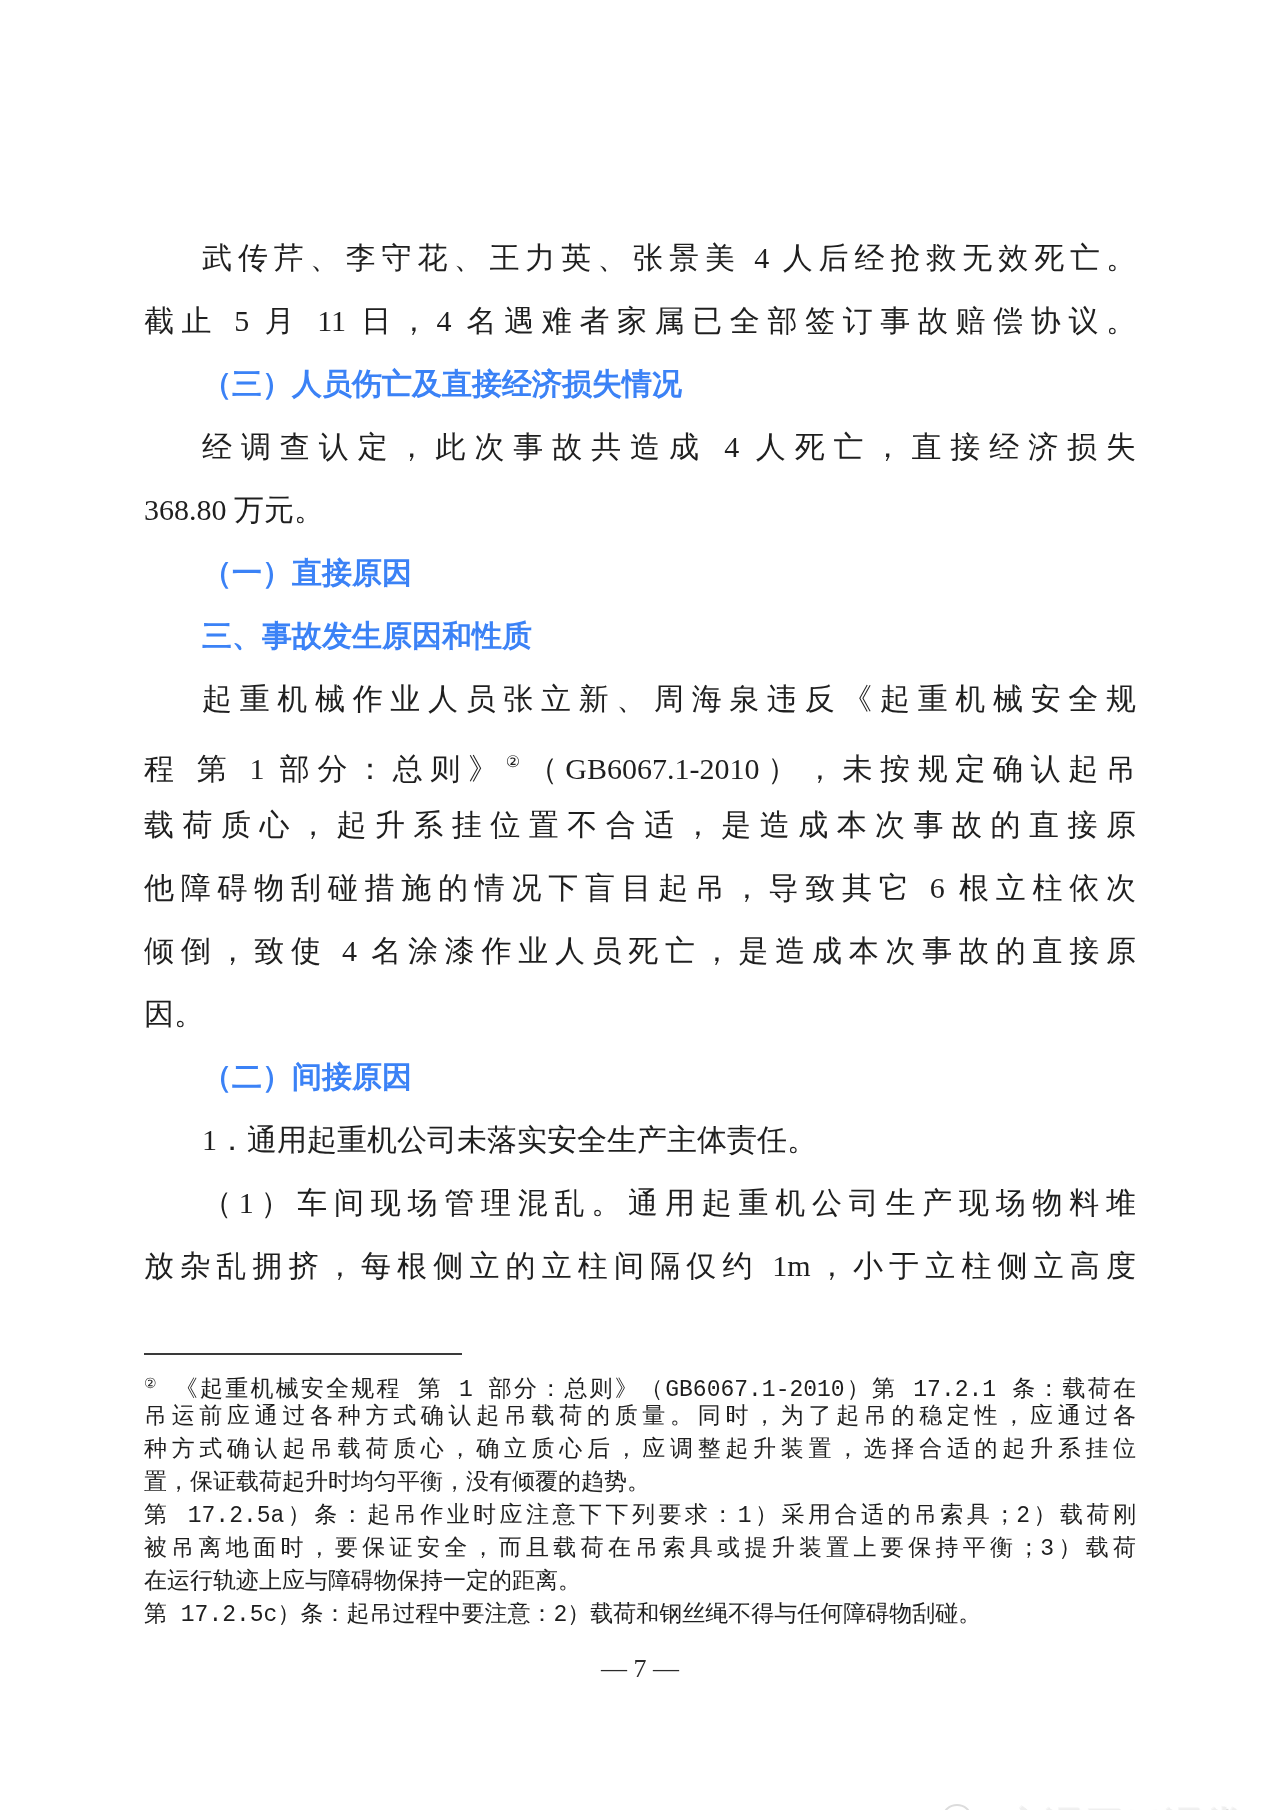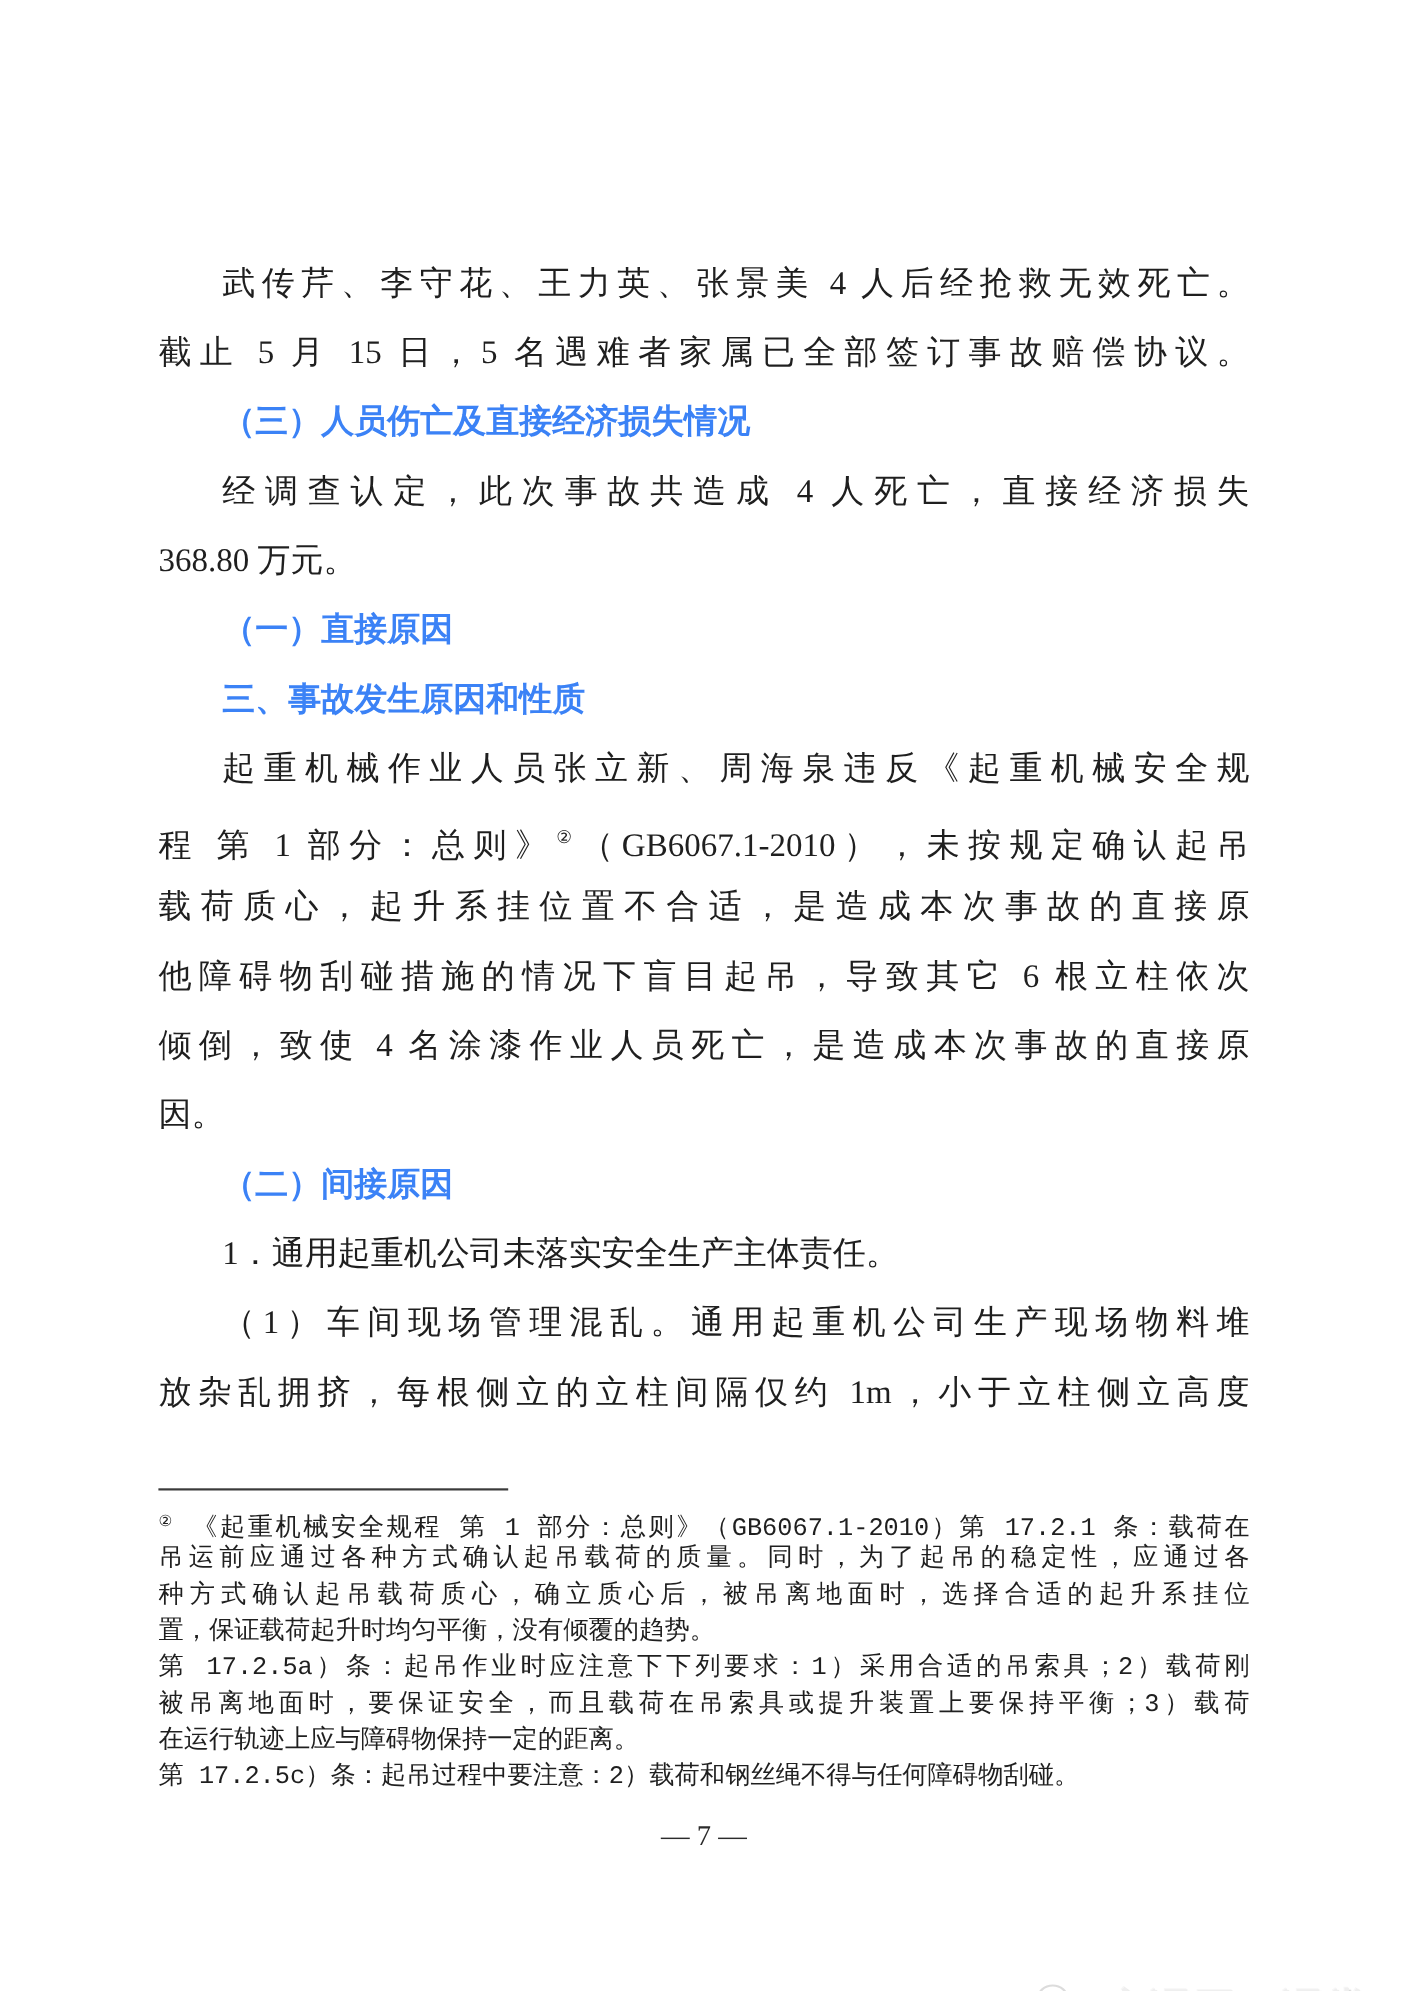--- a/index.html
+++ b/index.html
@@ -79,21 +79,21 @@
   }
   .wm-icon svg{ display:block; }
 </style>
 </head>
 <body>
 
 <div class="page">
   <div class="content">
 
     <div class="ln ind just">武传芹、李守花、王力英、张景美 4 人后经抢救无效死亡。</div>
-    <div class="ln just">截止 5 月 15 日，5 名遇难者家属已全部签订事故赔偿协议。</div>
+    <div class="ln just">截止 5 月 11 日，4 名遇难者家属已全部签订事故赔偿协议。</div>
     <div class="ln ind hd">（三）人员伤亡及直接经济损失情况</div>
     <div class="ln ind just">经调查认定，此次事故共造成 4 人死亡，直接经济损失</div>
     <div class="ln">368.80 万元。</div>
     <div class="ln ind hd">（一）直接原因</div>
     <div class="ln ind hd">三、事故发生原因和性质</div>
     <div class="ln ind just">起重机械作业人员张立新、周海泉违反《起重机械安全规</div>
     <div class="ln just">
       <span>程 第 1 部分：总则》</span><span class="sup">②</span><span>（GB6067.1-2010），未按规定确认起吊</span>
     </div>
     <div class="ln just">载荷质心，起升系挂位置不合适，是造成本次事故的直接原</div>
@@ -104,21 +104,21 @@
     <div class="ln ind">1．通用起重机公司未落实安全生产主体责任。</div>
     <div class="ln ind just">（1）车间现场管理混乱。通用起重机公司生产现场物料堆</div>
     <div class="ln just">放杂乱拥挤，每根侧立的立柱间隔仅约 1m，小于立柱侧立高度</div>
 
     <div class="footnote">
       <div class="fn-rule"></div>
       <div class="fn-ln fjust">
         <span class="fn-sup">②</span><span> 《起重机械安全规程 第 1 部分：总则》（GB6067.1-2010）第 17.2.1 条：载荷在</span>
       </div>
       <div class="fn-ln fjust">吊运前应通过各种方式确认起吊载荷的质量。同时，为了起吊的稳定性，应通过各</div>
-      <div class="fn-ln fjust">种方式确认起吊载荷质心，确立质心后，被吊离地面时，选择合适的起升系挂位</div>
+      <div class="fn-ln fjust">种方式确认起吊载荷质心，确立质心后，应调整起升装置，选择合适的起升系挂位</div>
       <div class="fn-ln">置，保证载荷起升时均匀平衡，没有倾覆的趋势。</div>
       <div class="fn-ln fjust">第 17.2.5a）条：起吊作业时应注意下下列要求：1）采用合适的吊索具；2）载荷刚</div>
       <div class="fn-ln fjust">被吊离地面时，要保证安全，而且载荷在吊索具或提升装置上要保持平衡；3）载荷</div>
       <div class="fn-ln">在运行轨迹上应与障碍物保持一定的距离。</div>
       <div class="fn-ln">第 17.2.5c）条：起吊过程中要注意：2）载荷和钢丝绳不得与任何障碍物刮碰。</div>
     </div>
 
     <div class="page-num">— 7 —</div>
   </div>
 

